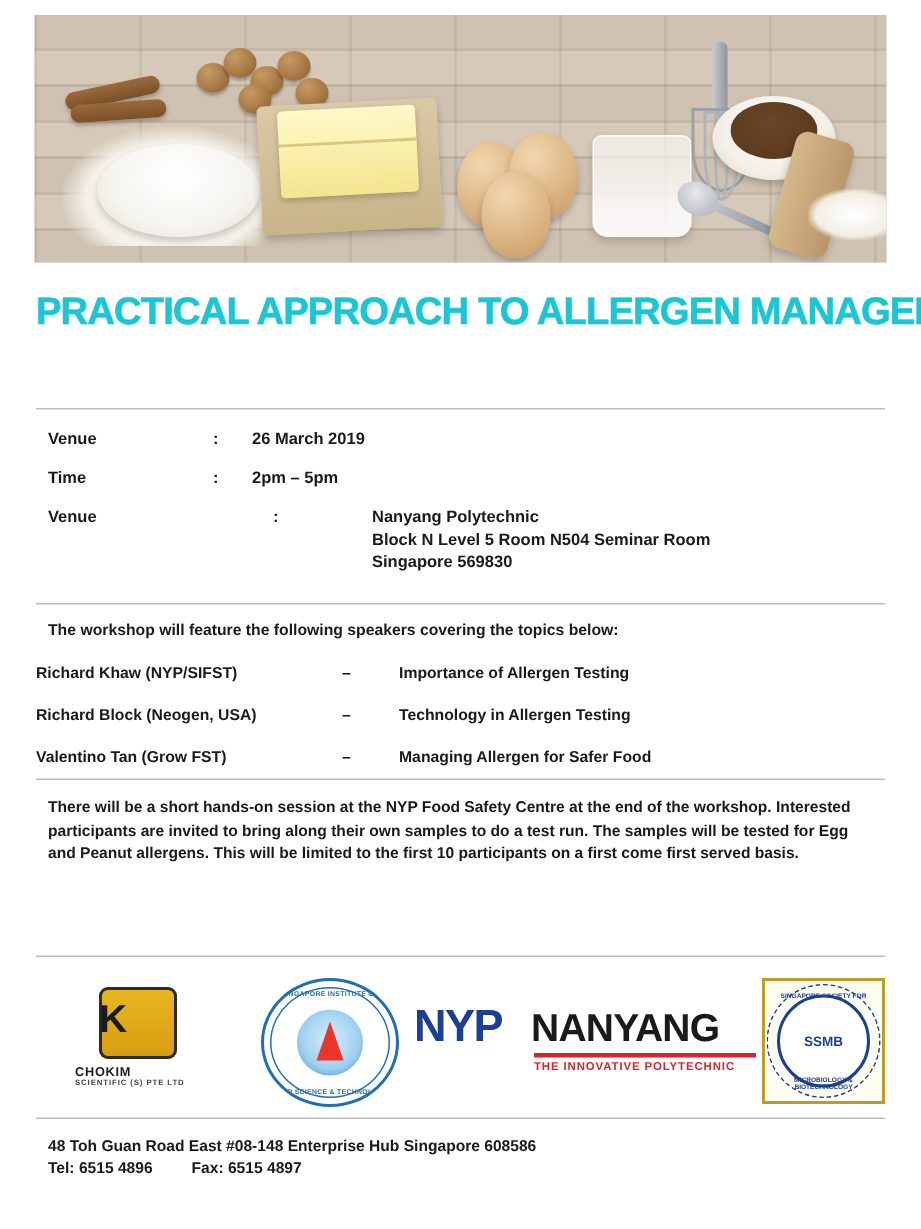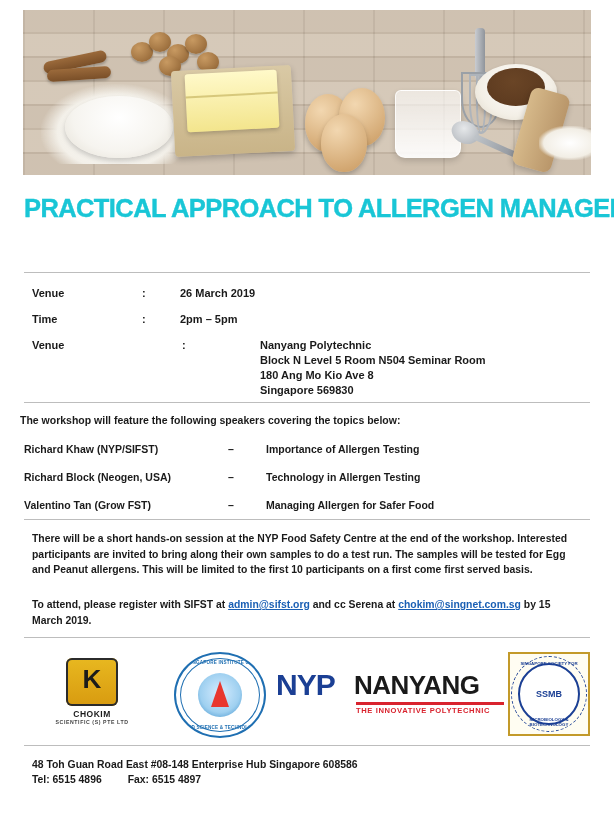--- a/index.html
+++ b/index.html
@@ -182,25 +182,25 @@
   
   .details {
     position:absolute; left:32px; top:286px; width:540px;
     font-size: 11px; font-weight:700; line-height: 15px;
   }
   .detail-row { display:flex; margin-bottom: 11px; }
   .detail-row:last-child{ margin-bottom:0;gap:40px; }
   .d-label { width:110px; flex:0 0 110px; }
   .d-colon { width:26px; flex:0 0 26px; }
   .d-value { flex:1 1 auto; }
-  .d-value .ln { display:block;margin-left:12px; }
+  .d-value .ln { display:block; }
 
   
   .speakers-intro {
-    position:absolute; left:20px; top:414px; width:540px;
+    position:absolute; left:32px; top:414px; width:540px;
     font-size:10.5px; font-weight:700;
   }
   .speakers {
     position:absolute; left:24px; top:443px; width:540px;
     font-size:10.5px; font-weight:700;
   }
   .sp-row{ display:flex; margin-bottom: 16px; }
   .sp-name{ width:204px; flex:0 0 204px; }
   .sp-dash{ width:38px; flex:0 0 38px; }
   .sp-topic{ flex:1 1 auto; }
@@ -212,21 +212,21 @@
   }
   .para.p1 { top: 531px; }
   .para.p2 { top: 597px; }
   .link { color:#1a5fb4; text-decoration: underline; }
 
   
   .logos {
     position:absolute; left:24px; top:648px; width:566px; height:92px;
   }
   
-  .logo-chokim{ position:absolute; left:26px; top:10px; width:84px; height:76px; text-align:center;}
+  .logo-chokim{ position:absolute; left:26px; top:10px; width:84px; height:76px; }
   .chokim-mark{
     width:52px;height:48px;margin:0 auto;
     background: linear-gradient(180deg,#e8b820,#d89b10);
     border-radius:6px;
     position:relative;
     box-shadow: inset 0 0 0 2px #2b2b2b;
   }
   .chokim-mark:after{
     content:"K";
     position:absolute; left:0; right:0; top:6px;
@@ -382,21 +382,20 @@
       <div class="d-value">
         <span class="ln">2pm – 5pm</span>
       </div>
     </div>
     <div class="detail-row">
       <div class="d-label">Venue</div>
       <div class="d-colon">:</div>
       <div class="d-value">
         <span class="ln">Nanyang Polytechnic</span>
         <span class="ln">Block N Level 5 Room N504 Seminar Room</span>
-        <span class="ln">180 Ang Mo Kio Ave 8</span>
         <span class="ln">Singapore 569830</span>
       </div>
     </div>
   </div>
 
   <div class="hr r2"></div>
 
   <div class="speakers-intro">The workshop will feature the following speakers covering the topics below:</div>
   <div class="speakers">
     <div class="sp-row">
@@ -413,23 +412,20 @@
       <div class="sp-name">Valentino Tan (Grow FST)</div>
       <div class="sp-dash">–</div>
       <div class="sp-topic">Managing Allergen for Safer Food</div>
     </div>
   </div>
 
   <div class="hr r3"></div>
 
   <div class="para p1">There will be a short hands-on session at the NYP Food Safety Centre at the end of the workshop. Interested participants are invited to bring along their own samples to do a test run. The samples will be tested for Egg and Peanut allergens. This will be limited to the first 10 participants on a first come first served basis.</div>
 
-  <div class="para p2">
-    <span>To attend, please register with SIFST at </span><a class="link" href="#">admin@sifst.org</a><span> and cc Serena at </span><a class="link" href="#">chokim@singnet.com.sg</a><span> by 15 March 2019.</span>
-  </div>
 
   <div class="hr r4"></div>
 
   <div class="logos">
 
     <div class="logo-chokim">
       <div class="chokim-mark"></div>
       <div class="chokim-txt">CHOKIM</div>
       <div class="chokim-sub">SCIENTIFIC (S) PTE LTD</div>
     </div>

